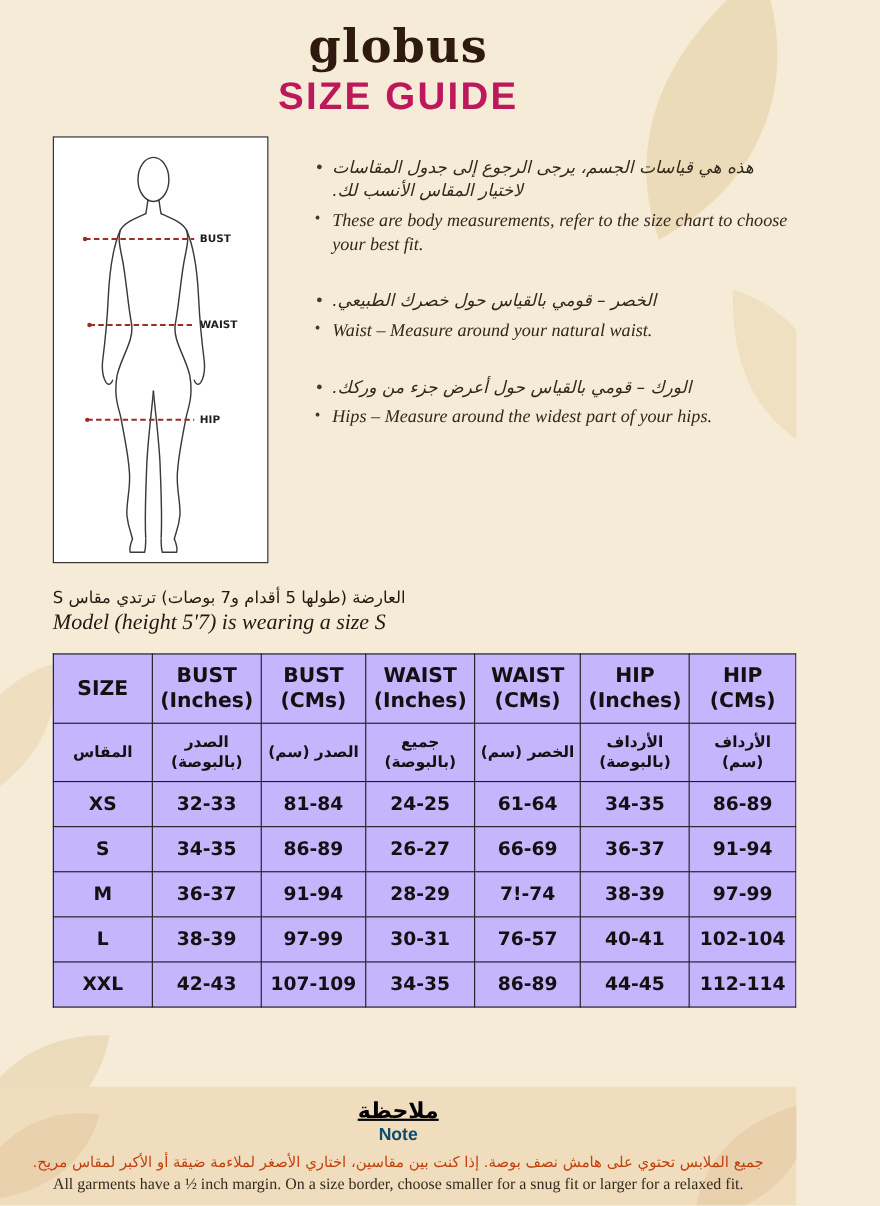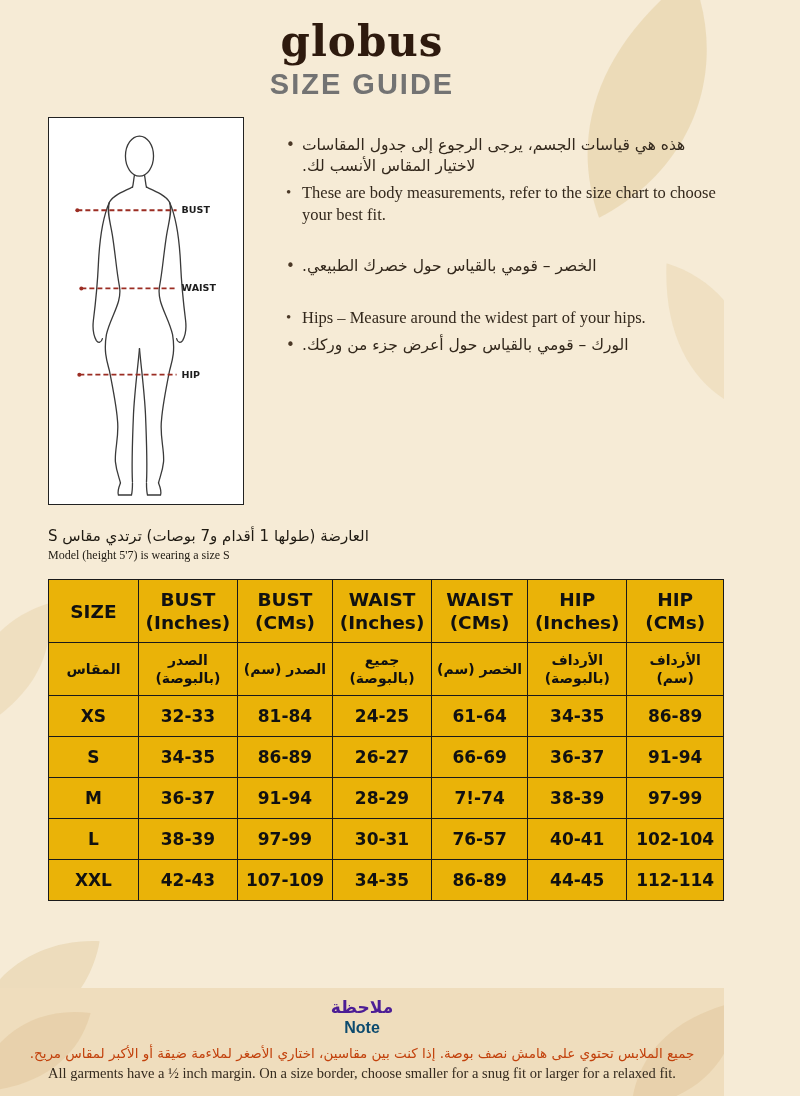--- a/index.html
+++ b/index.html
@@ -4,51 +4,51 @@
 <style>
   html,body{margin:0;padding:0;}
   body{width:800px;height:1096px;background:#f6ebd6;font-family:"Liberation Serif",serif;}
   .page{position:relative;width:724px;height:1096px;overflow:hidden;background:#f6ebd6;}
   .decor{position:absolute;z-index:0;pointer-events:none;}
   .content{position:relative;z-index:1;}
 
   .brand{padding-top:20px;text-align:center;font-family:"DejaVu Serif",serif;font-weight:700;
          font-size:42px;color:#2e1a0e;letter-spacing:1px;line-height:1.05;}
   .title{text-align:center;font-family:"Liberation Sans",sans-serif;font-weight:700;
-         font-size:29px;color:#737373;letter-spacing:2px;margin-top:4px;}
+         font-size:35px;color:#be185d;letter-spacing:2px;margin-top:4px;}
 
   .row{display:flex;margin:16px 0 0 48px;}
   .figure-box{flex:none;width:196px;height:388px;background:#ffffff;border:1.5px solid #222;box-sizing:border-box;}
   .figure-box svg{display:block;width:100%;height:100%;}
 
   .bullets{margin-left:40px;width:452px;padding-top:18px;}
-  .bullet-group{margin-bottom:30px;}
+  .bullet-group{margin-bottom:30px;font-style:italic;}
   .bullet-line{position:relative;padding-left:18px;font-size:16.5px;line-height:1.35;
                color:#33281c;margin-bottom:5px;}
   .bullet-line::before{content:"\2022";position:absolute;left:2px;top:0;color:#4a3826;font-size:15px;}
   .bullet-line.ar{direction:rtl;text-align:left;font-family:"DejaVu Sans",sans-serif;font-size:15.5px;}
   .bullet-line.en{font-family:"Liberation Serif",serif;}
 
   .model-note{margin:22px 0 0 48px;color:#1f1a12;}
   .model-ar{direction:rtl;text-align:left;font-family:"DejaVu Sans",sans-serif;font-size:15px;margin-bottom:3px;}
-  .model-en{font-family:"Liberation Serif",serif;font-size:12px;}
-
-  table.size-table{border-collapse:collapse;margin:16px 0 0 48px;background:#eab308;
+  .model-en{font-family:"Liberation Serif",serif;font-size:20px;font-style:italic;}
+
+  table.size-table{border-collapse:collapse;margin:16px 0 0 48px;background:#c4b5fd;
                    font-family:"DejaVu Sans",sans-serif;color:#111;padding-left:48px;}
   table.size-table td{border:1.6px solid #1a1a1a;text-align:center;vertical-align:middle;padding:0 2px;}
   tr.hdr-en td{height:62px;font-weight:700;font-size:18.5px;line-height:1.25;}
   tr.hdr-en span{display:block;}
   tr.hdr-ar td{height:52px;font-weight:700;font-size:14px;direction:rtl;line-height:1.3;}
   tr.hdr-ar span{display:block;}
   tr.body-row td{height:40px;font-weight:700;font-size:17px;}
 
   .note-band{position:absolute;left:0;right:0;top:988px;bottom:0;background:#efddbd;text-align:center;z-index:1;}
   .note-band .band-leaf{position:absolute;z-index:0;}
   .note-inner{position:relative;z-index:1;padding-top:9px;}
-  .note-title-ar{font-family:"DejaVu Sans",sans-serif;font-weight:700;font-size:17px;color:#4c1d95;}
+  .note-title-ar{font-family:"DejaVu Sans",sans-serif;font-weight:700;font-size:20px;color:#000000;text-decoration:underline;}
   .note-title-en{font-family:"Liberation Sans",sans-serif;font-weight:700;font-size:16px;color:#0c4a6e;margin-top:2px;}
   .note-body-ar{direction:rtl;font-family:"DejaVu Sans",sans-serif;font-size:13.5px;color:#c2410c;margin-top:8px;}
   .note-body-en{font-family:"Liberation Serif",serif;font-size:14.5px;color:#352b1f;margin-top:4px;}
 </style>
 </head>
 <body>
 
 <div class="page">
 
   <svg class="decor" style="top:-30px;right:-40px;width:220px;height:260px;transform:rotate(205deg);" viewBox="0 0 120 160">
@@ -102,30 +102,31 @@
         </svg>
       </div>
 
       <div class="bullets">
         <div class="bullet-group">
           <div class="bullet-line ar">هذه هي قياسات الجسم، يرجى الرجوع إلى جدول المقاسات لاختيار المقاس الأنسب لك.</div>
           <div class="bullet-line en">These are body measurements, refer to the size chart to choose your best fit.</div>
         </div>
         <div class="bullet-group">
           <div class="bullet-line ar">الخصر – قومي بالقياس حول خصرك الطبيعي.</div>
+          <div class="bullet-line en">Waist – Measure around your natural waist.</div>
         </div>
         <div class="bullet-group">
+          <div class="bullet-line ar">الورك – قومي بالقياس حول أعرض جزء من وركك.</div>
           <div class="bullet-line en">Hips – Measure around the widest part of your hips.</div>
-          <div class="bullet-line ar">الورك – قومي بالقياس حول أعرض جزء من وركك.</div>
         </div>
       </div>
     </div>
 
     <div class="model-note">
-      <div class="model-ar">العارضة (طولها 1 أقدام و7 بوصات) ترتدي مقاس S</div>
+      <div class="model-ar">العارضة (طولها 5 أقدام و7 بوصات) ترتدي مقاس S</div>
       <div class="model-en">Model (height 5'7) is wearing a size S</div>
     </div>
 
     <table class="size-table">
       <colgroup>
         <col style="width:96px">
           <col style="width:101px">
           <col style="width:101px">
           <col style="width:101px">
         <col style="width:101px">

